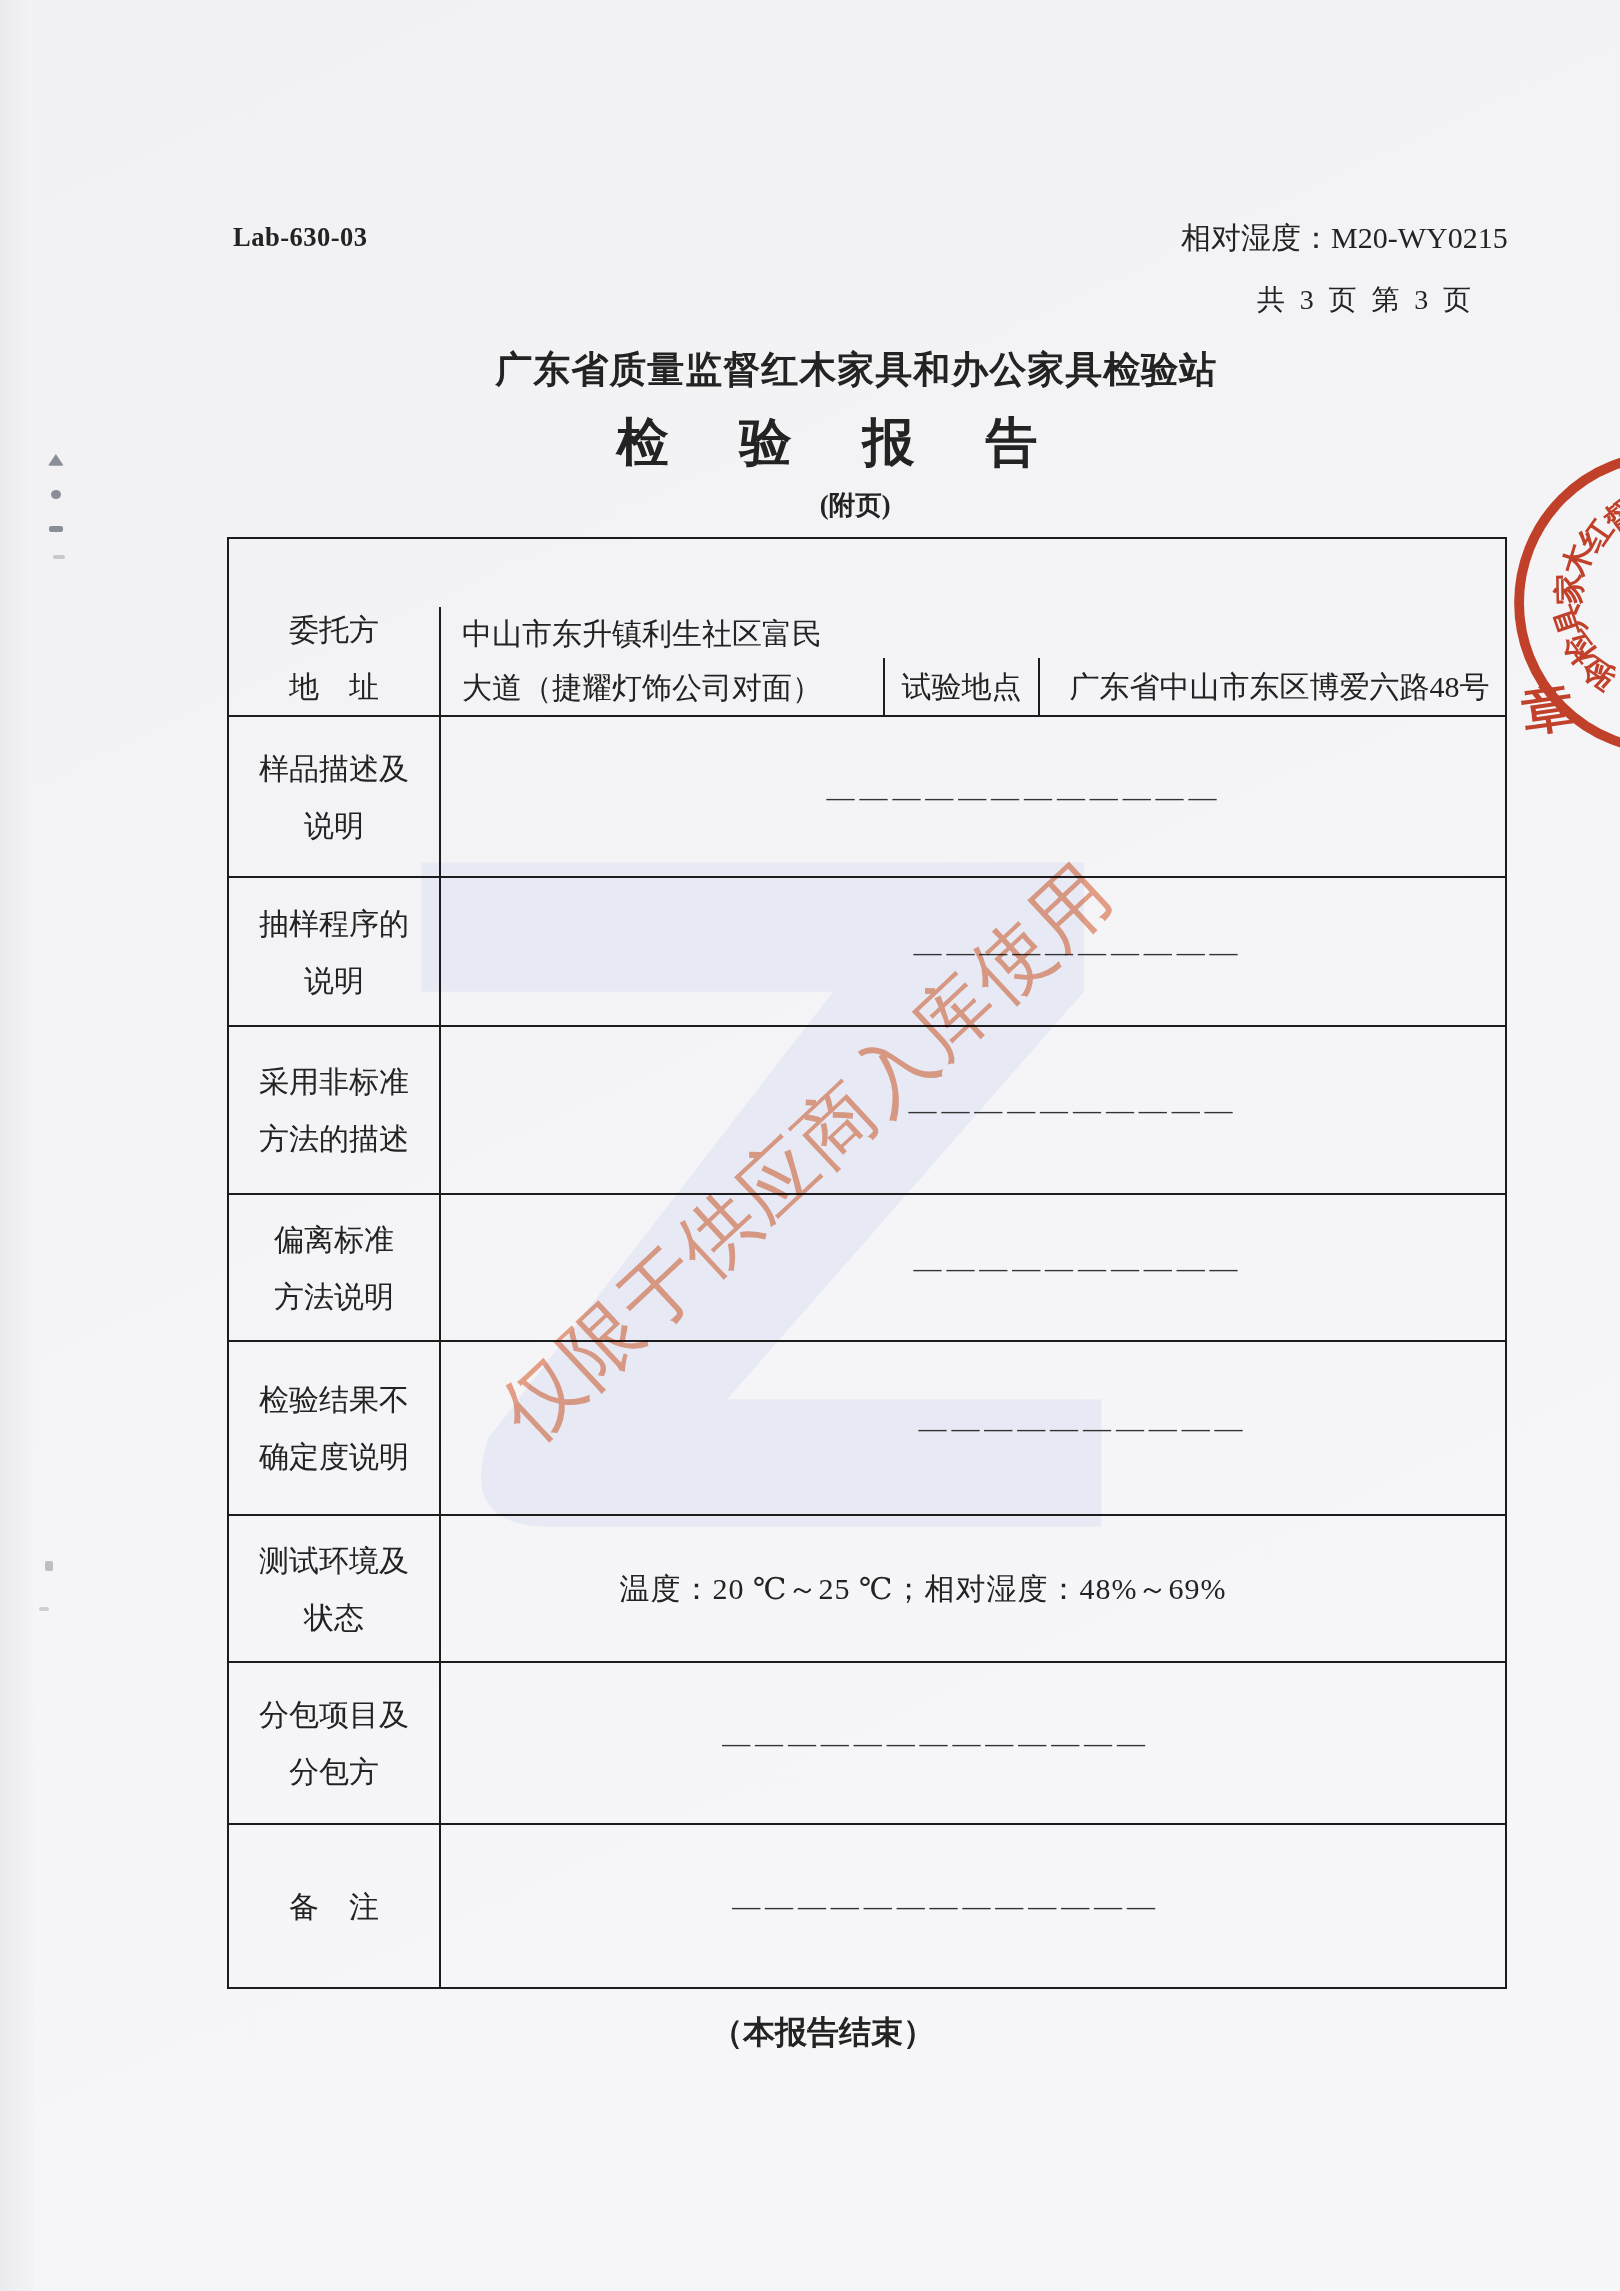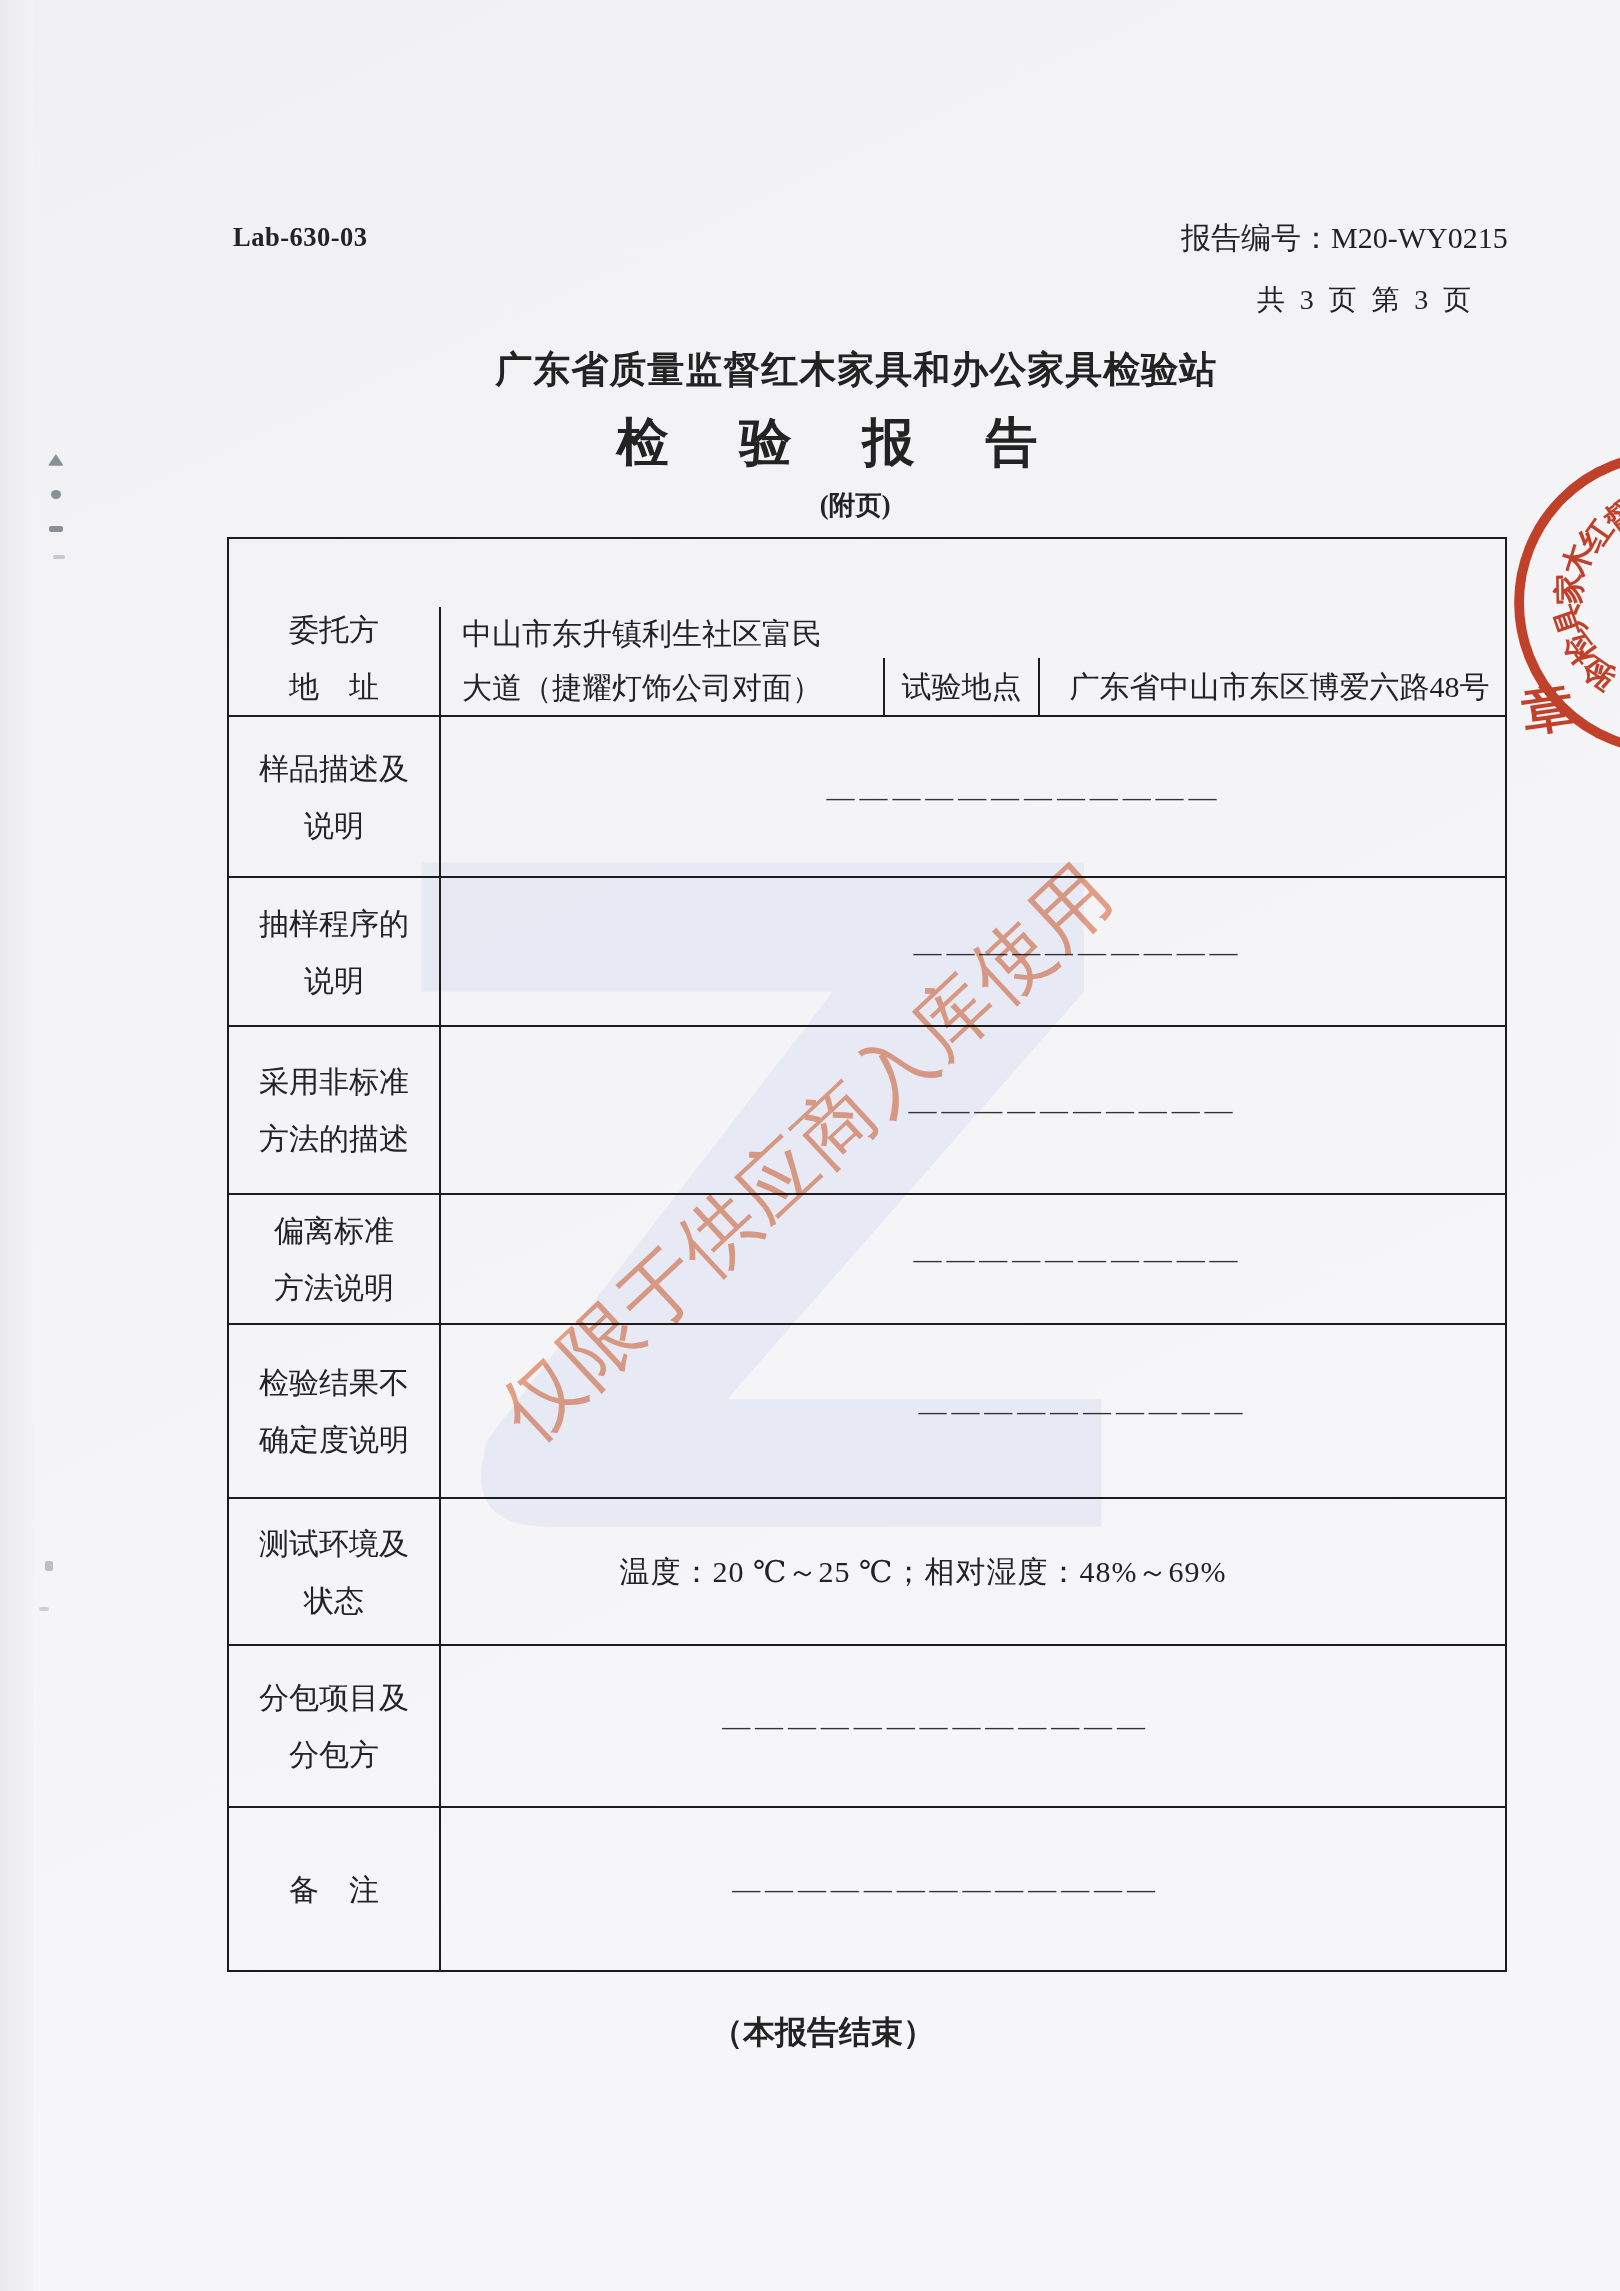--- a/index.html
+++ b/index.html
@@ -32,21 +32,21 @@
   .t-row:first-child { border-top:none;align-items:flex-end; }
   .t-cell { box-sizing:border-box; border-left:2px solid #1c1c1c;
     display:flex; align-items:center; justify-content:center;
     font-size:30px; line-height:1.9; }
   .t-cell:first-child { border-left:none; }
   .label-cell { width:210px; flex:none; text-align:center; white-space:pre-line; }
   .addr-cell { width:444px; flex:none; justify-content:flex-start; padding-left:21px;
     text-align:left; white-space:pre-line; line-height:1.8; }
   .site-label-cell { width:155px; flex:none;font-family:Liberation Serif, serif; }
   .value-cell { flex:1; position:relative;padding-left:14px; }
-  .r1{height:176px} .r2{height:161px} .r3{height:149px} .r4{height:168px} .r5{height:130px}
+  .r1{height:176px} .r2{height:161px} .r3{height:149px} .r4{height:168px} .r5{height:147px}
   .r6{height:174px} .r7{height:147px} .r8{height:162px} .r9{height:164px}
 
   .dash { font-size:28px; letter-spacing:4.9px; color:#333; white-space:nowrap; }
   .off-a { transform:translateX(44px); }
   .off-b { transform:translateX(98px); }
   .off-c { transform:translateX(93px); }
   .off-d { transform:translateX(103px); }
   .off-e { transform:translateX(-44px); }
   .off-f { transform:translateX(-34px); }
   .env-text { transform:translateX(-57px); white-space:nowrap; letter-spacing:1px; }
@@ -74,21 +74,21 @@
   <div class="speck" style="left:53px;top:555px;width:11.8px;height:3.9px;opacity:.5;background:#9aa0a8;"></div>
   <div class="speck" style="left:45px;top:1561px;width:7.8px;height:9.8px;opacity:.55;background:#8a8f98;"></div>
   <div class="speck" style="left:39px;top:1607px;width:9.8px;height:3.9px;opacity:.45;background:#9aa0a8;"></div>
 
   <svg class="zmark" viewBox="400 850 760 740">
     <path d="M 430 880 L 1106 880 L 1106 1012 L 742 1428 L 1124 1428 L 1124 1558 L 560 1558 Q 468 1558 498 1468 L 850 1012 L 430 1012 Z" fill-opacity="0.8" fill="#e3e7f2"></path>
   </svg>
 
   <div class="form-code">Lab-630-03</div>
   <div class="report-no">
-    <span>报告编号：</span><span>M20-WY0215</span>
+    <span>相对湿度：</span><span>M20-WY0215</span>
   </div>
   <div class="pagination">共 3 页 第 3 页</div>
   <div class="station-name">广东省质量监督红木家具和办公家具检验站</div>
   <div class="report-title">检 验 报 告</div>
   <div class="report-subtitle">(附页)</div>
 
   <div class="report-table">
 
     <div class="t-row r1">
       <div class="t-cell label-cell">委托方

